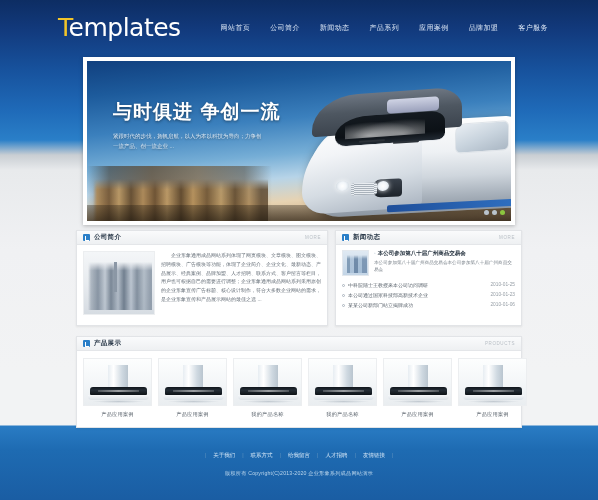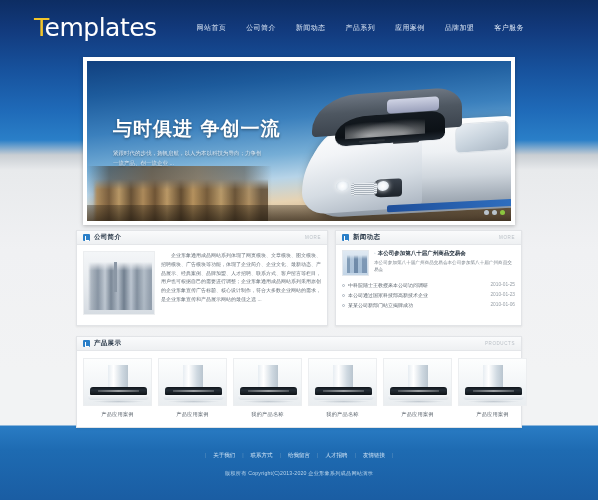--- a/index.html
+++ b/index.html
@@ -26,21 +26,21 @@
         #1a5da3 100%);
     position: relative;
   }
 
   
   .header {
     position: absolute; top: 0; left: 0; width: 598px; height: 55px;
     display: flex; align-items: center;
   }
   .logo {
-    margin-left: 34px;
+    margin-left: 58px;
     font-size: 25px;
     font-weight: 400;
     letter-spacing: -0.5px;
     color: #ffffff;
     font-family: "DejaVu Sans", sans-serif;
     line-height: 1;
   }
   .logo .t-accent { color: #f2c52a; }
 
   .nav {
@@ -180,21 +180,21 @@
     transform: skewY(-3deg);
     border-radius: 2px;
   }
   .dots {
     position:absolute; right:6px; bottom:6px; display:flex; gap:3px;
     z-index:5;
   }
   .dots span { width:5px; height:5px; border-radius:50%; background:#b9c3cd; display:block; }
   .dots span.on { background:#8cc63f; }
 
-  .hero-text { position:absolute; left:26px; top:55px; z-index:4; }
+  .hero-text { position:absolute; left:26px; top:38px; z-index:4; }
   .hero-title {
     font-size: 19px; color:#ffffff; font-weight:700; letter-spacing:1px;
     text-shadow: 0 1px 3px rgba(0,0,0,.45);
     font-family:"DejaVu Sans","Liberation Sans",sans-serif;
   }
   .hero-sub {
     margin-top:7px; width:150px;
     font-size:5.5px; line-height:1.75; color:#dce9f5;
     text-shadow:0 1px 2px rgba(0,0,0,.4);
   }

